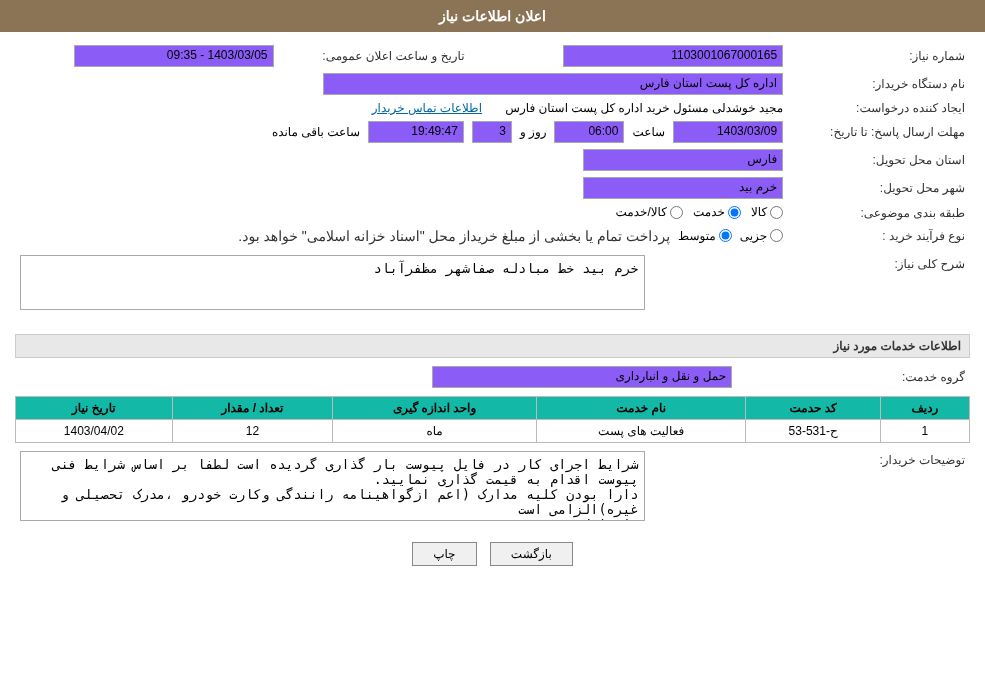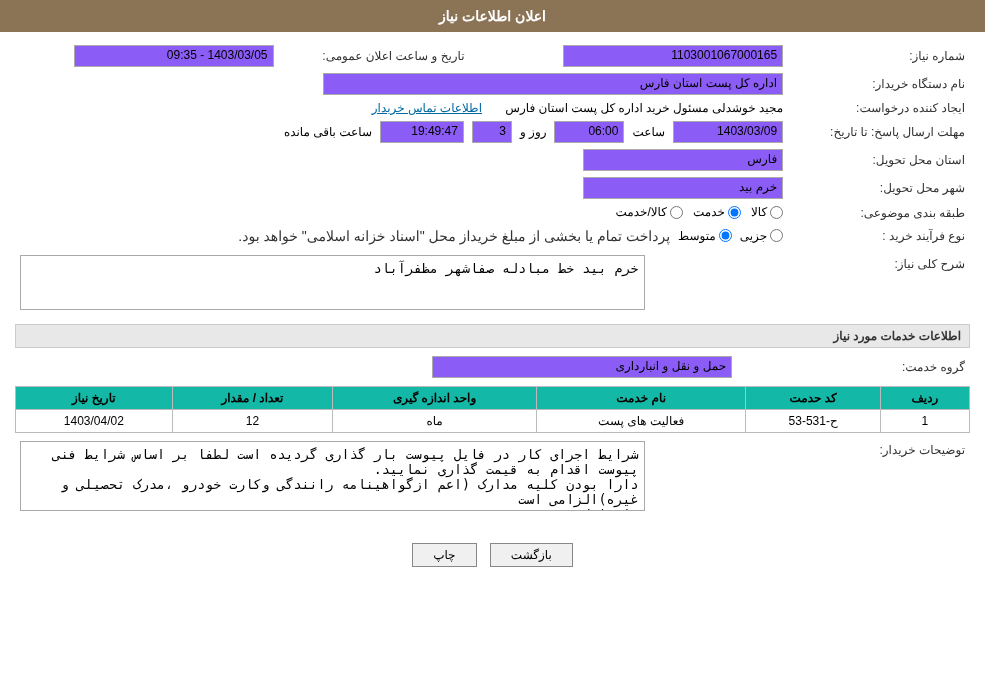--- a/index.html
+++ b/index.html
@@ -25,21 +25,21 @@
     }
     .content-area {
       padding: 10px 15px;
     }
     .section-title {
       background: #e8e8e8;
       border: 1px solid #ccc;
       padding: 4px 8px;
       font-weight: bold;
       color: #333;
-      margin: 8px 0 5px 0;
+      margin: 18px 0 5px 0;
       text-align: right;
     }
     .form-table {
       width: 100%;
       border-collapse: collapse;
       margin-bottom: 5px;
     }
     .form-table td {
       padding: 3px 5px;
       vertical-align: middle;
@@ -105,21 +105,21 @@
       width: 100%;
       border: 1px solid #aaa;
       padding: 5px;
       min-height: 55px;
       text-align: right;
       resize: none;
       background: #fff;
     }
     .button-bar {
       text-align: center;
-      margin: 26px 0 10px 0;
+      margin: 15px 0 10px 0;
     }
     .btn {
       padding: 4px 20px;
       margin: 0 5px;
       cursor: pointer;
       border: 1px solid #888;
       font-size: 12px;
       font-family: Tahoma, Arial, sans-serif;
     }
     .btn-print {
@@ -173,21 +173,21 @@
       </tr>
       <tr>
         <td class="label-cell">مهلت ارسال پاسخ: تا تاریخ:</td>
         <td colspan="4">
           <div class="inline-fields">
             <div class="input-box" style="width:110px;">1403/03/09</div>
             <span>ساعت</span>
             <div class="input-box" style="width:70px;">06:00</div>
             <span>روز و</span>
             <div class="input-box" style="width:40px;">3</div>
-            <div class="input-box" style="width:84px;">19:49:47</div>
+            <div class="input-box" style="width:96px;">19:49:47</div>
             <span>ساعت باقی مانده</span>
           </div>
         </td>
       </tr>
       <tr>
         <td class="label-cell">استان محل تحویل:</td>
         <td colspan="4">
           <div class="input-box" style="width:200px;">فارس</div>
         </td>
       </tr>

